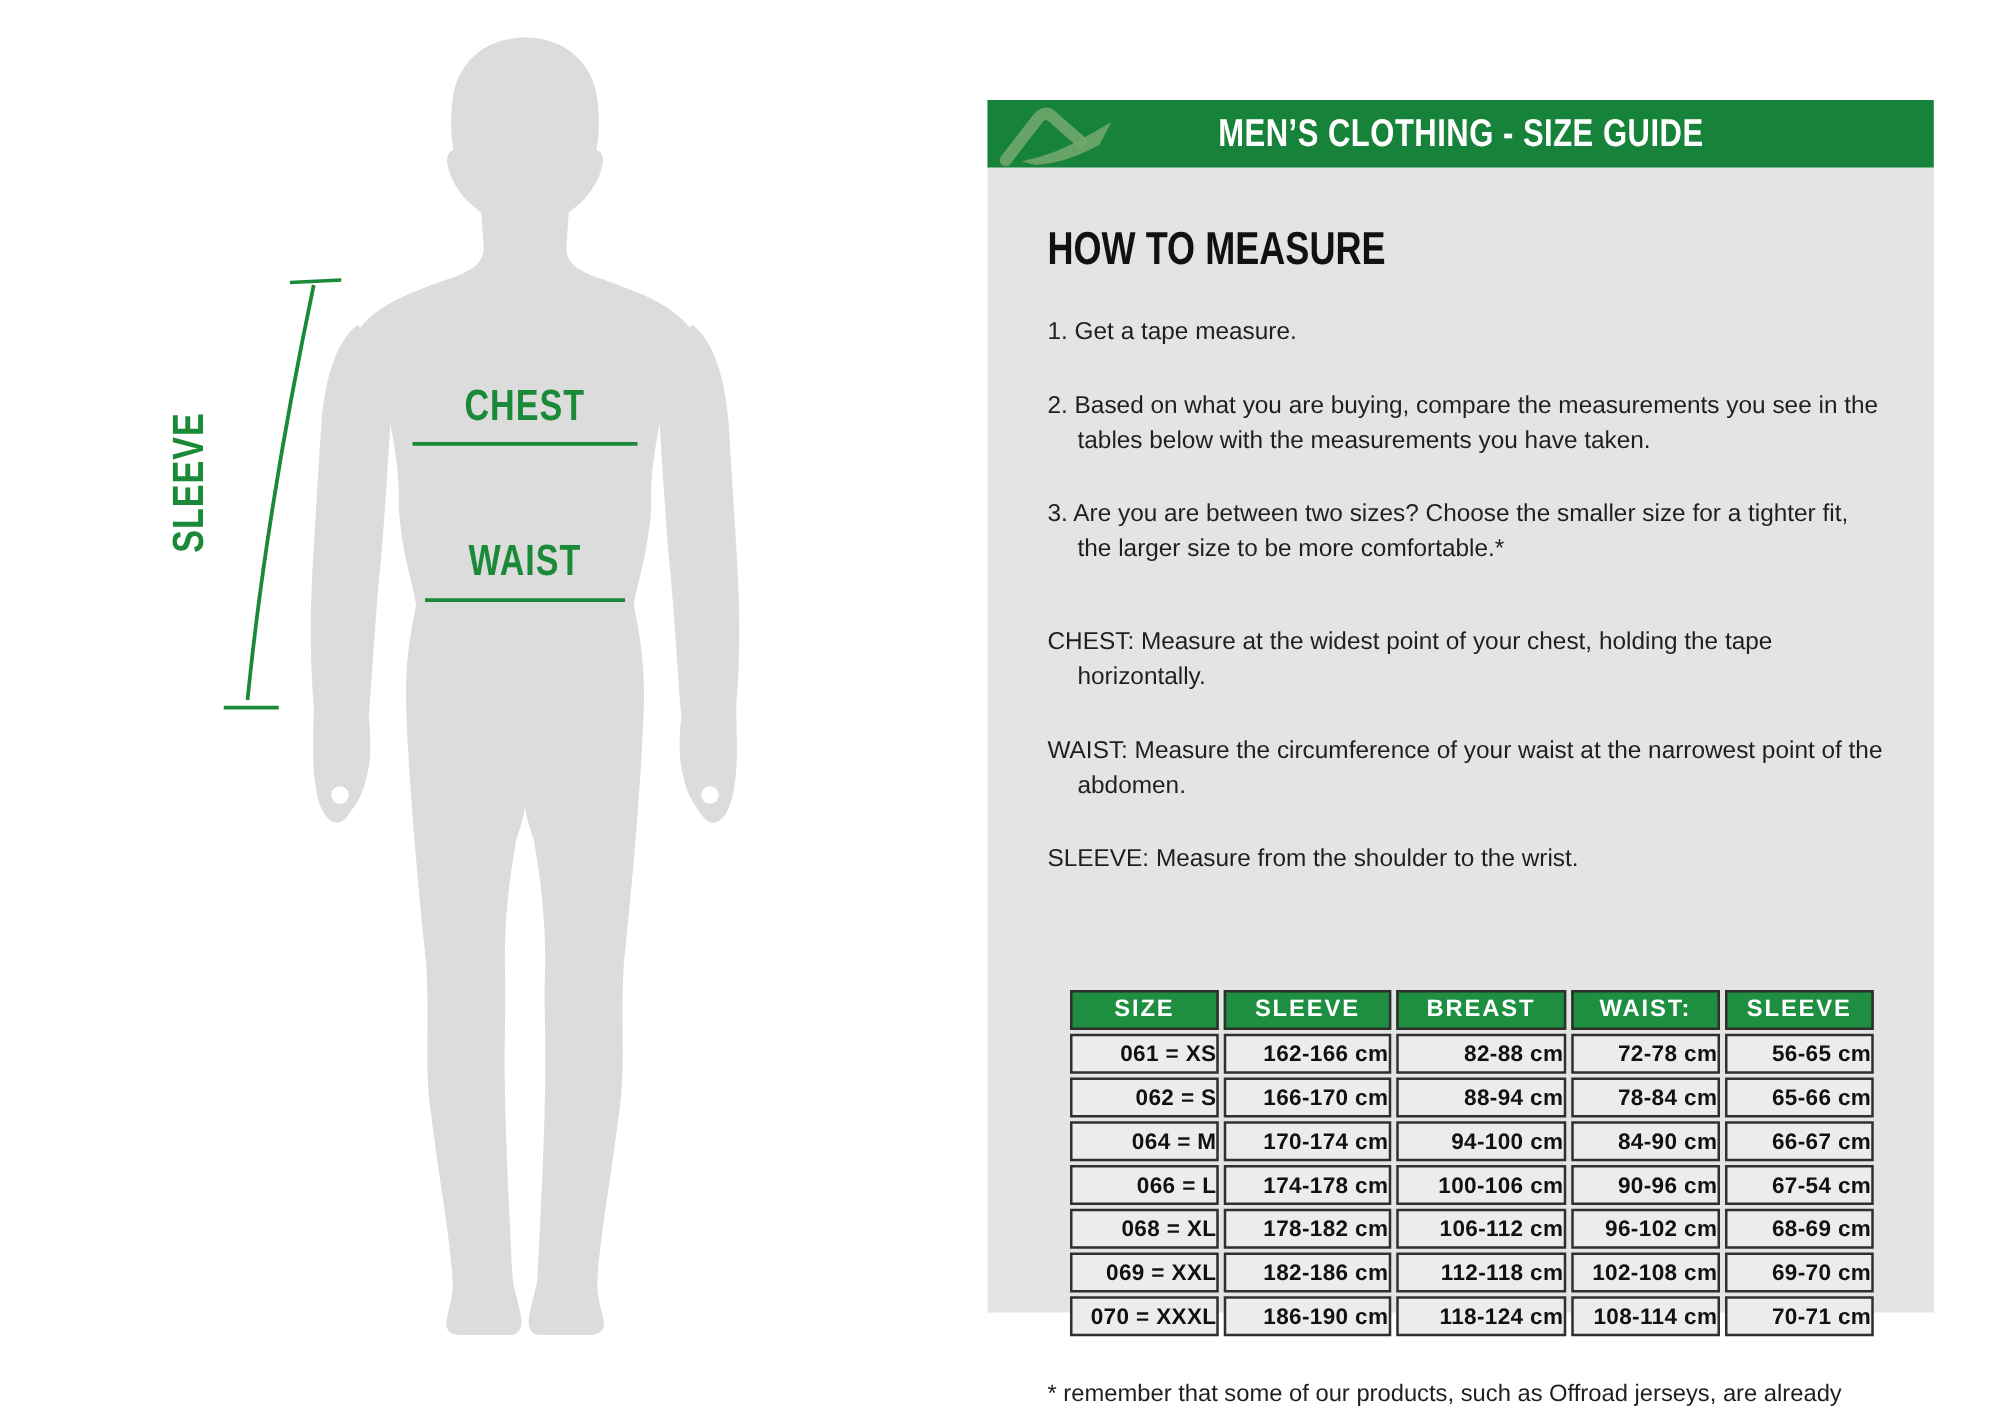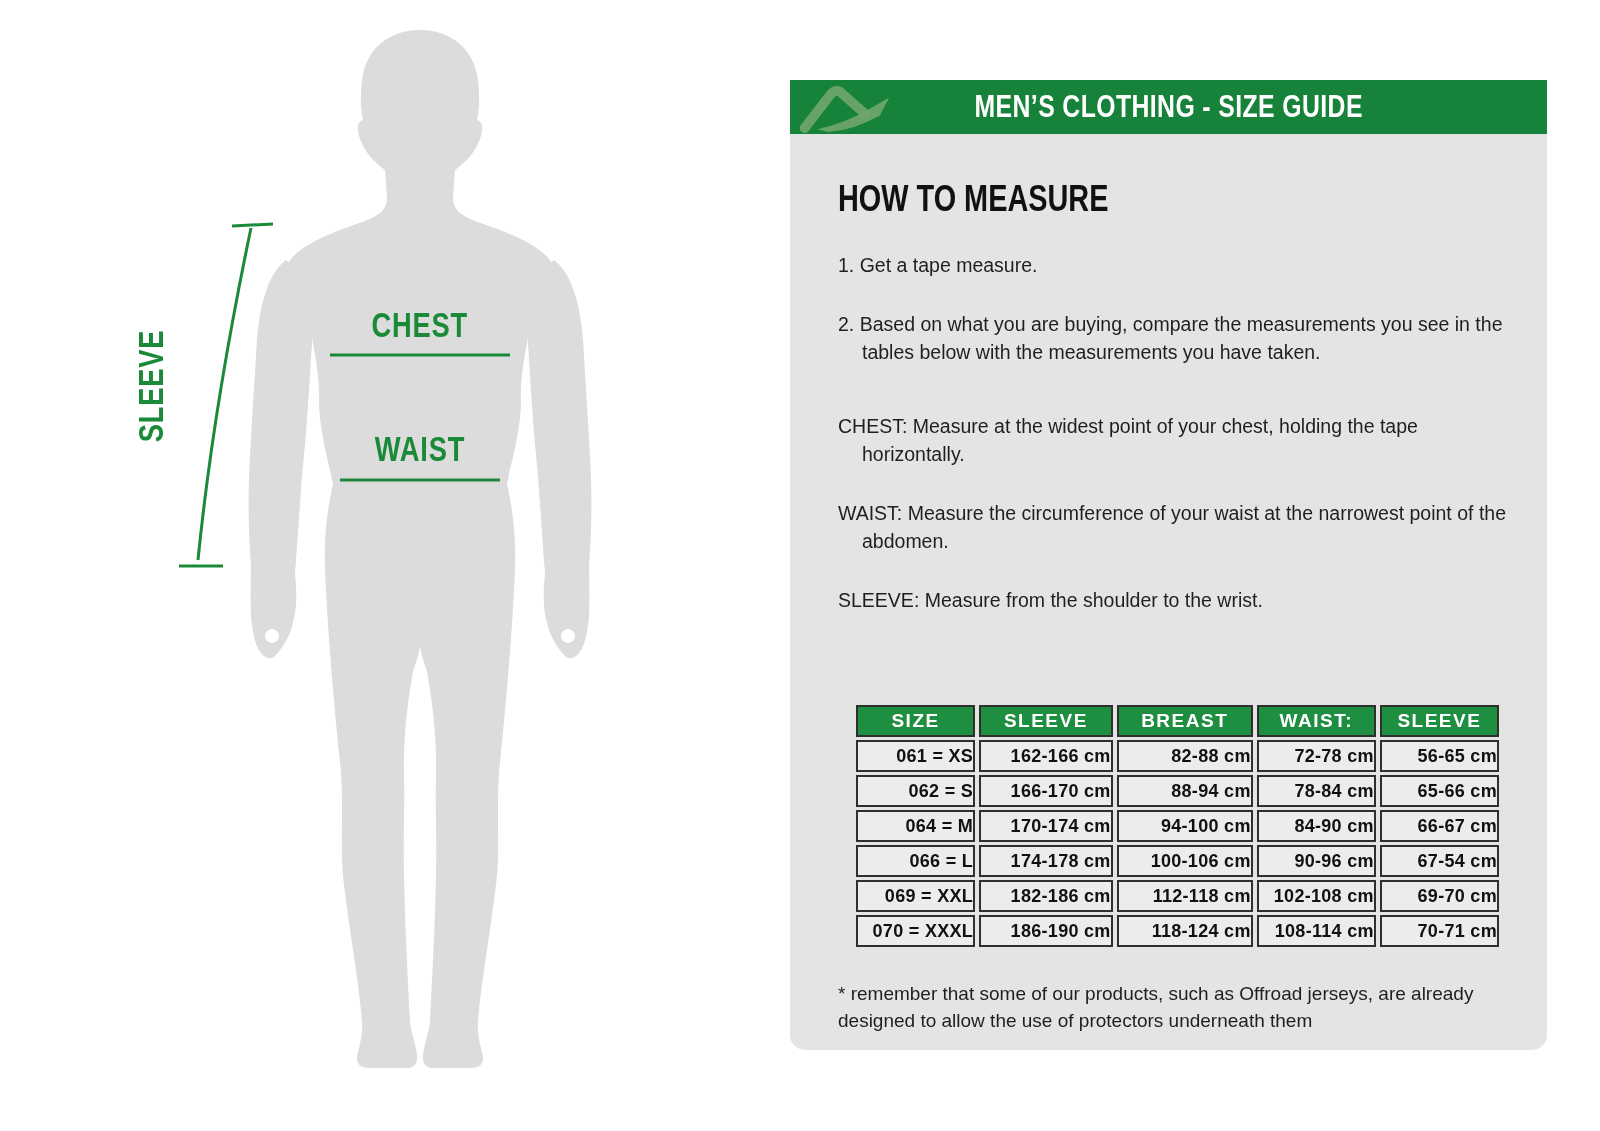--- a/index.html
+++ b/index.html
@@ -28,21 +28,21 @@
     position:absolute;color:var(--annotation-green);
     font-weight:bold;font-size:35px;letter-spacing:1px;
     text-align:center;line-height:38px;white-space:nowrap;
   }
   .fig-label .cond{display:inline-block;transform:scaleX(.78);}
   .chest-label{left:320px;top:306px;width:200px;}
   .waist-label{left:320px;top:430px;width:200px;}
   .sleeve-label{left:82px;top:368px;width:140px;height:40px;transform:rotate(-90deg);}
 
   
-  .panel{position:absolute;left:790px;top:80px;width:757px;height:970px;background:var(--panel-bg);border-radius:15px;}
+  .panel{position:absolute;left:790px;top:80px;width:757px;height:970px;background:var(--panel-bg);}
   .title-bar{position:relative;height:54px;background:var(--bar-green);display:flex;align-items:center;justify-content:center;}
   .title-bar .title{
     color:#ffffff;font-weight:bold;font-size:31px;letter-spacing:.5px;white-space:nowrap;
     display:inline-block;transform:scaleX(.8);
   }
   .logo-svg{position:absolute;left:4px;top:2px;width:100px;height:52px;}
   .logo-main{fill:none;stroke:var(--logo-green);stroke-width:10;stroke-linejoin:round;stroke-linecap:round;opacity:.92;}
   .logo-swoosh{fill:var(--logo-green);opacity:.92;}
 
   .panel-content{padding:0 40px 0 48px;}
@@ -179,20 +179,21 @@
       <span class="title">MEN’S CLOTHING - SIZE GUIDE</span>
     </div>
 
     <div class="panel-content">
 
       <div class="howto-heading">HOW TO MEASURE</div>
 
       <div class="copy">
         <div class="hang">1. Get a tape measure.</div>
         <div class="hang">2. Based on what you are buying, compare the measurements you see in the tables below with the measurements you have taken.</div>
+        <div class="hang">3. Are you are between two sizes? Choose the smaller size for a tighter fit, the larger size to be more comfortable.*</div>
       </div>
 
       <div class="copy tips">
         <div class="hang">CHEST: Measure at the widest point of your chest, holding the tape horizontally.</div>
         <div class="hang">WAIST: Measure the circumference of your waist at the narrowest point of the abdomen.</div>
         <div class="hang">SLEEVE: Measure from the shoulder to the wrist.</div>
       </div>
 
       <table class="size-table">
         <colgroup>
@@ -234,20 +235,27 @@
             <td>66-67 cm</td>
           </tr>
           <tr>
             <td>066 = L</td>
             <td>174-178 cm</td>
             <td>100-106 cm</td>
             <td>90-96 cm</td>
             <td>67-54 cm</td>
           </tr>
           <tr>
+            <td>068 = XL</td>
+            <td>178-182 cm</td>
+            <td>106-112 cm</td>
+            <td>96-102 cm</td>
+            <td>68-69 cm</td>
+          </tr>
+          <tr>
             <td>069 = XXL</td>
             <td>182-186 cm</td>
             <td>112-118 cm</td>
             <td>102-108 cm</td>
             <td>69-70 cm</td>
           </tr>
           <tr>
             <td>070 = XXXL</td>
             <td>186-190 cm</td>
             <td>118-124 cm</td>

